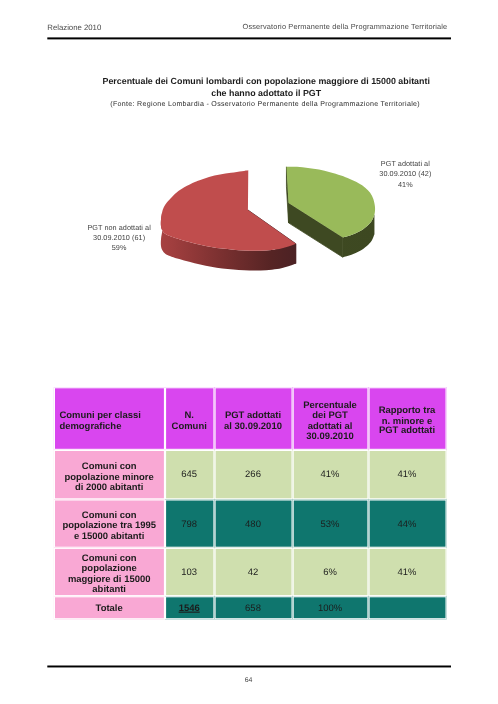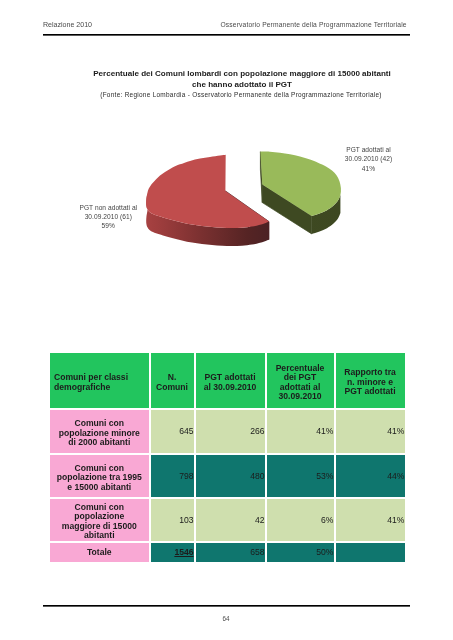--- a/index.html
+++ b/index.html
@@ -13,25 +13,25 @@
   .pagenum{position:absolute;left:0;top:614.8px;width:452px;text-align:center;font-size:6.3px;color:#4a4a4a;}
   .titlewrap{position:absolute;left:0;top:69.3px;width:484px;text-align:center;}
   .titlewrap div{font-size:8.05px;font-weight:bold;line-height:10.6px;letter-spacing:0.01px;}
   .subtitle{position:absolute;left:0;top:91.3px;width:482px;text-align:center;font-size:6.45px;color:#2b2b2b;letter-spacing:0.28px;}
   svg.chart{position:absolute;left:0;top:0;}
   .lbl{position:absolute;font-size:6.6px;line-height:9.3px;letter-spacing:0.05px;color:#444;text-align:center;}
   .lbl-right{left:328.5px;top:145.2px;width:80px;}
   .lbl-left{left:68.3px;top:202.6px;width:80px;}
   table.tbl{position:absolute;left:49px;top:352px;width:356.5px;border-collapse:separate;border-spacing:0;table-layout:fixed;}
   table.tbl td{font-size:8.6px;padding:0;border:1.1px solid #fff;}
-  .th{background:#22c55e;font-weight:bold;text-align:center;vertical-align:middle;line-height:9.45px;}
+  .th{background:#d946ef;font-weight:bold;text-align:center;vertical-align:middle;line-height:9.45px;}
   .th div,.rowhead div{position:relative;top:2.3px;}
   .th.left{text-align:left;padding-left:4px;}
   .rowhead{background:#f9a8d4;font-weight:bold;text-align:center;padding-left:4.3px;vertical-align:middle;line-height:9.45px;}
-  .cell{text-align:right;vertical-align:middle;margin-left:48px;}
+  .cell{text-align:center;vertical-align:middle;margin-left:48px;}
   .cell{line-height:10px;}
   .a{background:#cfdfae;}
   .b{background:#0f766e;}
   .bold{font-weight:bold;text-decoration:underline;}
 </style>
 </head>
 <body>
 
 <div class="page">
   <div class="hdr-left">Relazione 2010</div>
@@ -147,21 +147,21 @@
         </td>
         <td class="cell a">103</td>
         <td class="cell a">42</td>
         <td class="cell a">6%</td>
         <td class="cell a">41%</td>
       </tr>
       <tr style="height:21.5px">
         <td class="rowhead">Totale</td>
         <td class="cell b bold">1546</td>
         <td class="cell b">658</td>
-        <td class="cell b">50%</td>
+        <td class="cell b">100%</td>
         <td class="cell b"></td>
       </tr>
     </tbody>
   </table>
 
   <div class="rule rule-bot"></div>
   <div class="pagenum">64</div>
 </div>
 
 </body></html>

